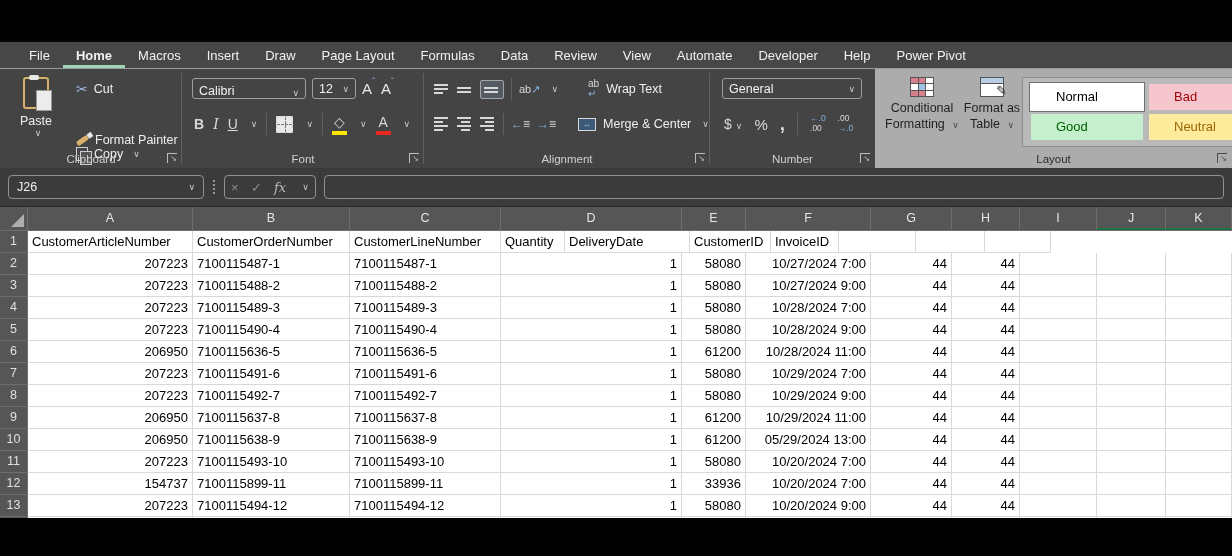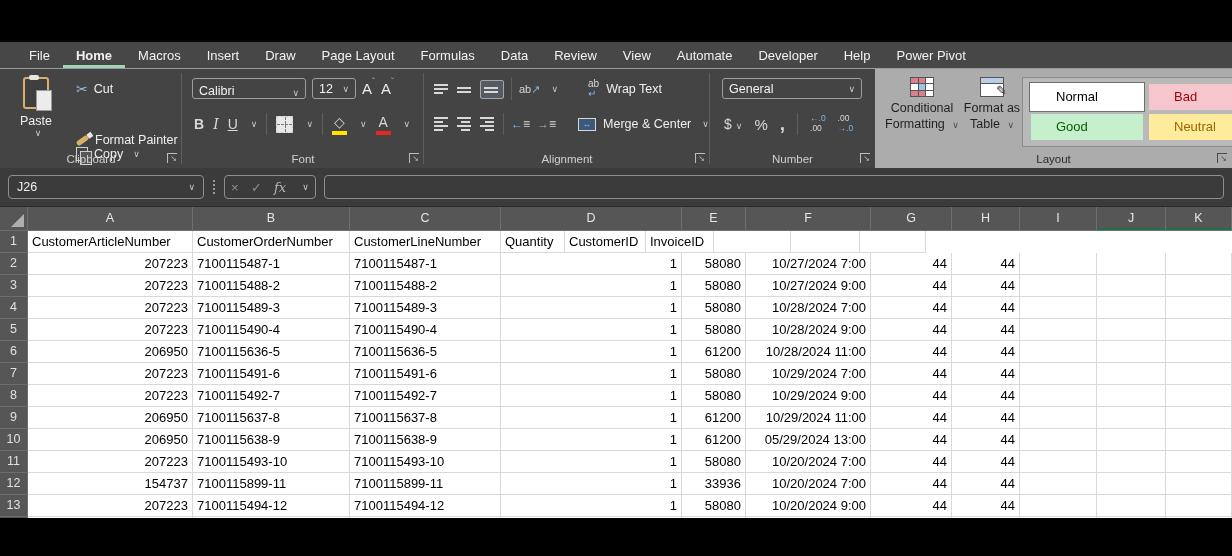--- a/index.html
+++ b/index.html
@@ -352,20 +352,21 @@
       <div class="colhdr" style="width: 77px;">I</div>
       <div class="colhdr sel" style="width: 69px;">J</div>
       <div class="colhdr sel" style="width: 66px;">K</div>
     </div>
     <div class="grow">
       <div class="rowhdr">1</div>
       <div class="cell" style="width: 165px;">CustomerArticleNumber</div>
       <div class="cell" style="width: 157px;">CustomerOrderNumber</div>
       <div class="cell" style="width: 151px;">CustomerLineNumber</div>
       <div class="cell" style="width: 64px;">Quantity</div>
+      <div class="cell" style="width: 125px;">DeliveryDate</div>
       <div class="cell" style="width: 81px;">CustomerID</div>
       <div class="cell" style="width: 68px;">InvoiceID</div>
       <div class="cell" style="width: 77px;"></div>
       <div class="cell" style="width: 69px;"></div>
       <div class="cell" style="width: 66px;"></div>
     </div>
     <div class="grow">
       <div class="rowhdr">2</div>
       <div class="cell num" style="width: 165px;">207223</div>
       <div class="cell" style="width: 157px;">7100115487-1</div>

